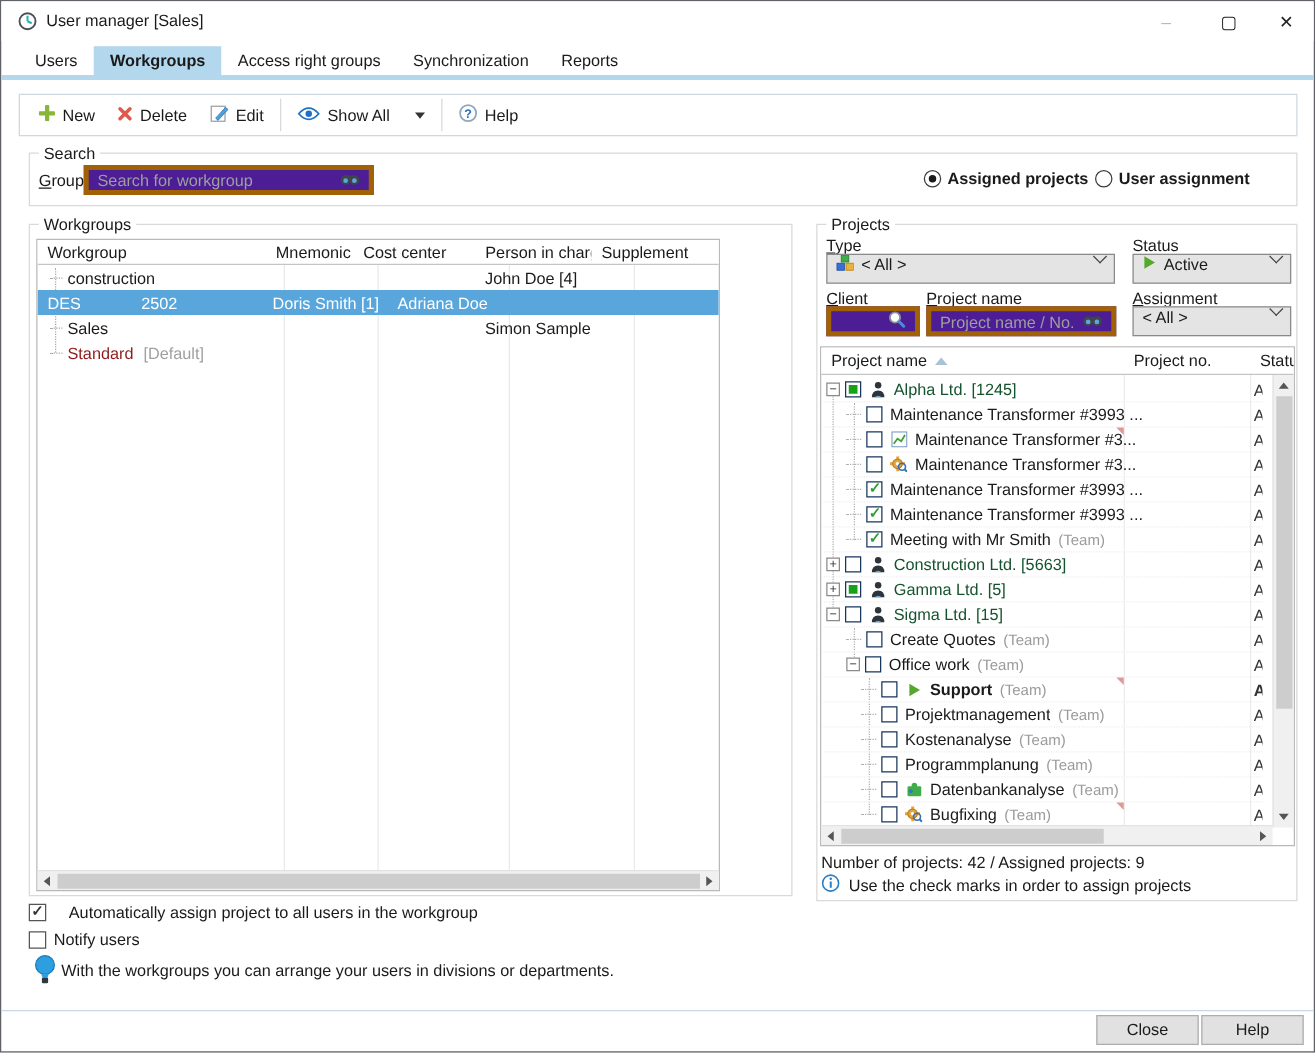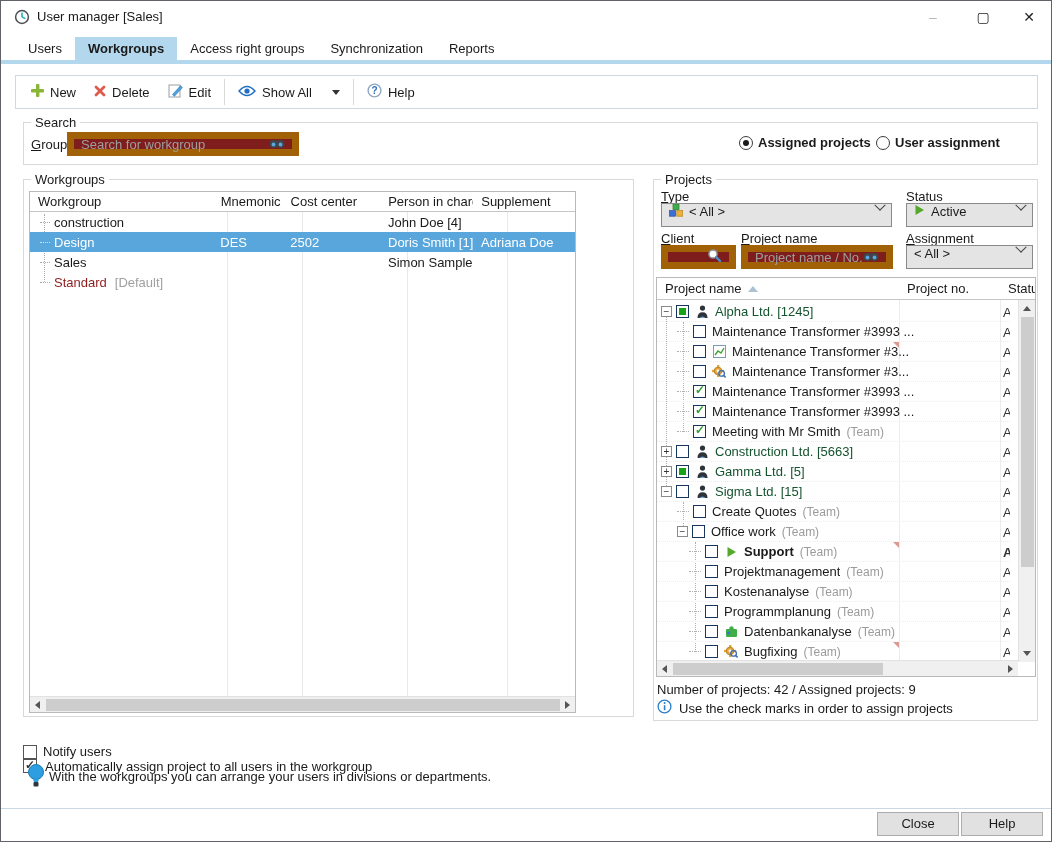--- a/index.html
+++ b/index.html
@@ -24,21 +24,21 @@
   .toolbar{position:absolute;left:14px;top:74px;width:1023px;height:34px;border:1px solid #ccd8e2;
            display:flex;align-items:center;padding:0 6px}
   .tbtn{display:flex;align-items:center;gap:6px;padding:0 9px;height:28px;white-space:nowrap}
   .tsep{width:1px;height:26px;background:#d9d9d9;margin:0 4px}
   .dd-arrow{width:0;height:0;border-left:4px solid transparent;border-right:4px solid transparent;border-top:5px solid #333;margin-left:2px}
   
   .gb{position:absolute;border:1px solid #d9d9d9}
   .gb-legend{position:absolute;top:-8px;left:7px;background:#fff;padding:0 4px}
   .accesskey::first-letter{text-decoration:underline}
   
-  .tinput{position:absolute;height:24px;border:7px solid #a16207;background:#7f1d1d;display:flex;align-items:center;padding:0 7px}
+  .tinput{position:absolute;height:24px;border:4px solid #a16207;background:#4c1d95;display:flex;align-items:center;padding:0 7px}
   .tinput .ph{color:#9e9e9e;flex:1;white-space:nowrap;overflow:hidden}
   .tinput .right-ic{margin-left:auto}
   .combo{position:absolute;height:24px;border:1px solid #8a8a8a;background:#e4e4e4;display:flex;align-items:flex-start;gap:6px;padding:0 7px}
   .combo .chev{margin-left:auto;width:8px;height:8px;border-right:1.6px solid #444;border-bottom:1.6px solid #444;transform:rotate(45deg) translate(-2px,-2px)}
   .flabel{position:absolute;font-size:13px}
   
   .radio{width:14px;height:14px;border:1px solid #3c3c3c;border-radius:50%;background:#fff;position:relative;display:inline-block}
   .radio.sel::after{content:"";position:absolute;left:3px;top:3px;width:6px;height:6px;border-radius:50%;background:#1a1a1a}
   .fcb{width:14px;height:14px;border:1px solid #555;background:#fff;position:relative;display:inline-block}
   .fcb.on::after{content:"\2713";position:absolute;left:1px;top:-2px;font-size:12px;font-weight:bold;color:#333}
@@ -209,24 +209,20 @@
           <span class="stub"></span>
           <span>construction</span>
         </div>
       <div class="cell c-mn"></div>
       <div class="cell c-cc"></div>
       <div class="cell c-pc">John Doe [4]</div>
       <div class="cell c-sup"></div>
       <div class="cell c-des"></div>
     </div>
     <div class="wgrow sel" style="top:40px">
-      <div class="cell c-wg" style="padding-left:0">
-          <span class="stub"></span>
-          <span>Design</span>
-        </div>
       <div class="cell c-mn">DES</div>
       <div class="cell c-cc">2502</div>
       <div class="cell c-pc">Doris Smith [1]</div>
       <div class="cell c-sup">Adriana Doe</div>
       <div class="cell c-des"></div>
     </div>
     <div class="wgrow" style="top:60px">
       <div class="cell c-wg" style="padding-left:0">
           <span class="stub"></span>
           <span>Sales</span>
@@ -519,21 +515,21 @@
   <span class="flabel" style="left:656px;top:681px">Number of projects: 42 / Assigned projects: 9</span>
   <div class="abs" style="left:656px;top:698px;display:flex;align-items:center;gap:7px">
     <span><svg width="15" height="15">
           <circle cx="7.5" cy="7.5" r="6.4" fill="#fff" stroke="#2a7fc9" stroke-width="1.3"></circle>
           <rect x="6.8" y="6.2" width="1.6" height="5" fill="#2a7fc9"></rect>
           <circle cx="7.6" cy="4" r="1" fill="#2a7fc9"></circle>
         </svg></span>
     <span>Use the check marks in order to assign projects</span>
   </div>
 
-  <div class="abs" style="left:22px;top:758px;display:flex;align-items:flex-start;gap:8px">
+  <div class="abs" style="left:22px;top:721px;display:flex;align-items:flex-end;gap:18px">
     <span class="fcb on"></span>
     <span>Automatically assign project to all users in the workgroup</span>
   </div>
   <div class="abs" style="left:22px;top:743px;display:flex;align-items:flex-end;gap:6px">
     <span class="fcb"></span>
     <span>Notify users</span>
   </div>
   <div class="abs" style="left:25px;top:762px">
     <svg width="20" height="26">
         <circle cx="10" cy="9" r="7.5" fill="#2d9fe0" stroke="#1c7ab8" stroke-width="1"></circle>

